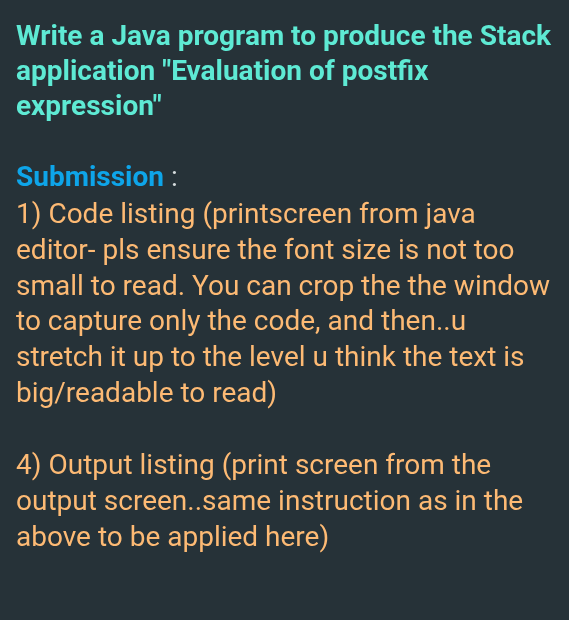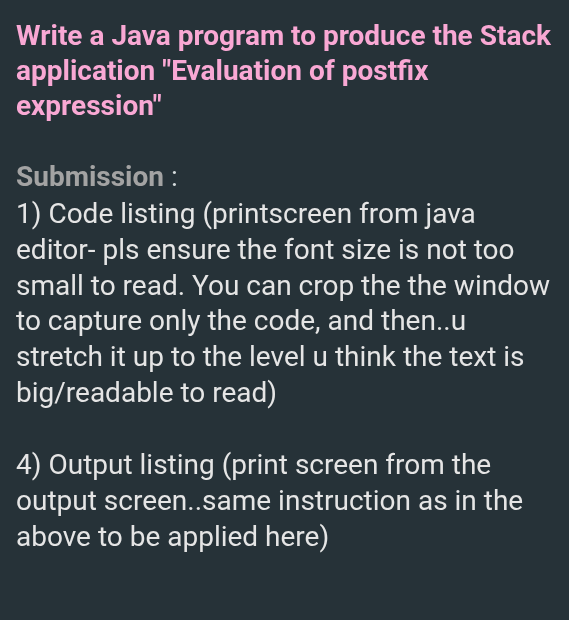--- a/index.html
+++ b/index.html
@@ -13,36 +13,36 @@
     background-color: #263238;
     color: #d4dbdc;
     font-family: -apple-system, BlinkMacSystemFont, "Segoe UI", Roboto, Helvetica, Arial, sans-serif;
     padding: 18px 16px;
     overflow: hidden;
   }
   .title {
     font-weight: 700;
     font-size: 28px;
     line-height: 1.25;
-    color: #f9a8d4;
+    color: #5eead4;
     margin-bottom: 36px;
   }
   .submission-line {
     font-size: 28px;
     line-height: 1.25;
     margin-bottom: 2px;
   }
   .submission-label {
     font-weight: 700;
-    color: #a3a3a3;
+    color: #0ea5e9;
   }
   .body-text {
     font-size: 28px;
     line-height: 1.28;
-    color: #e5e5e5;
+    color: #fdba74;
     font-weight: 400;
   }
   .para1 {
     margin-bottom: 36px;
   }
 </style>
 </head>
 <body>
 
 <div class="title">Write a Java program to produce the Stack application "Evaluation of postfix expression"</div>

